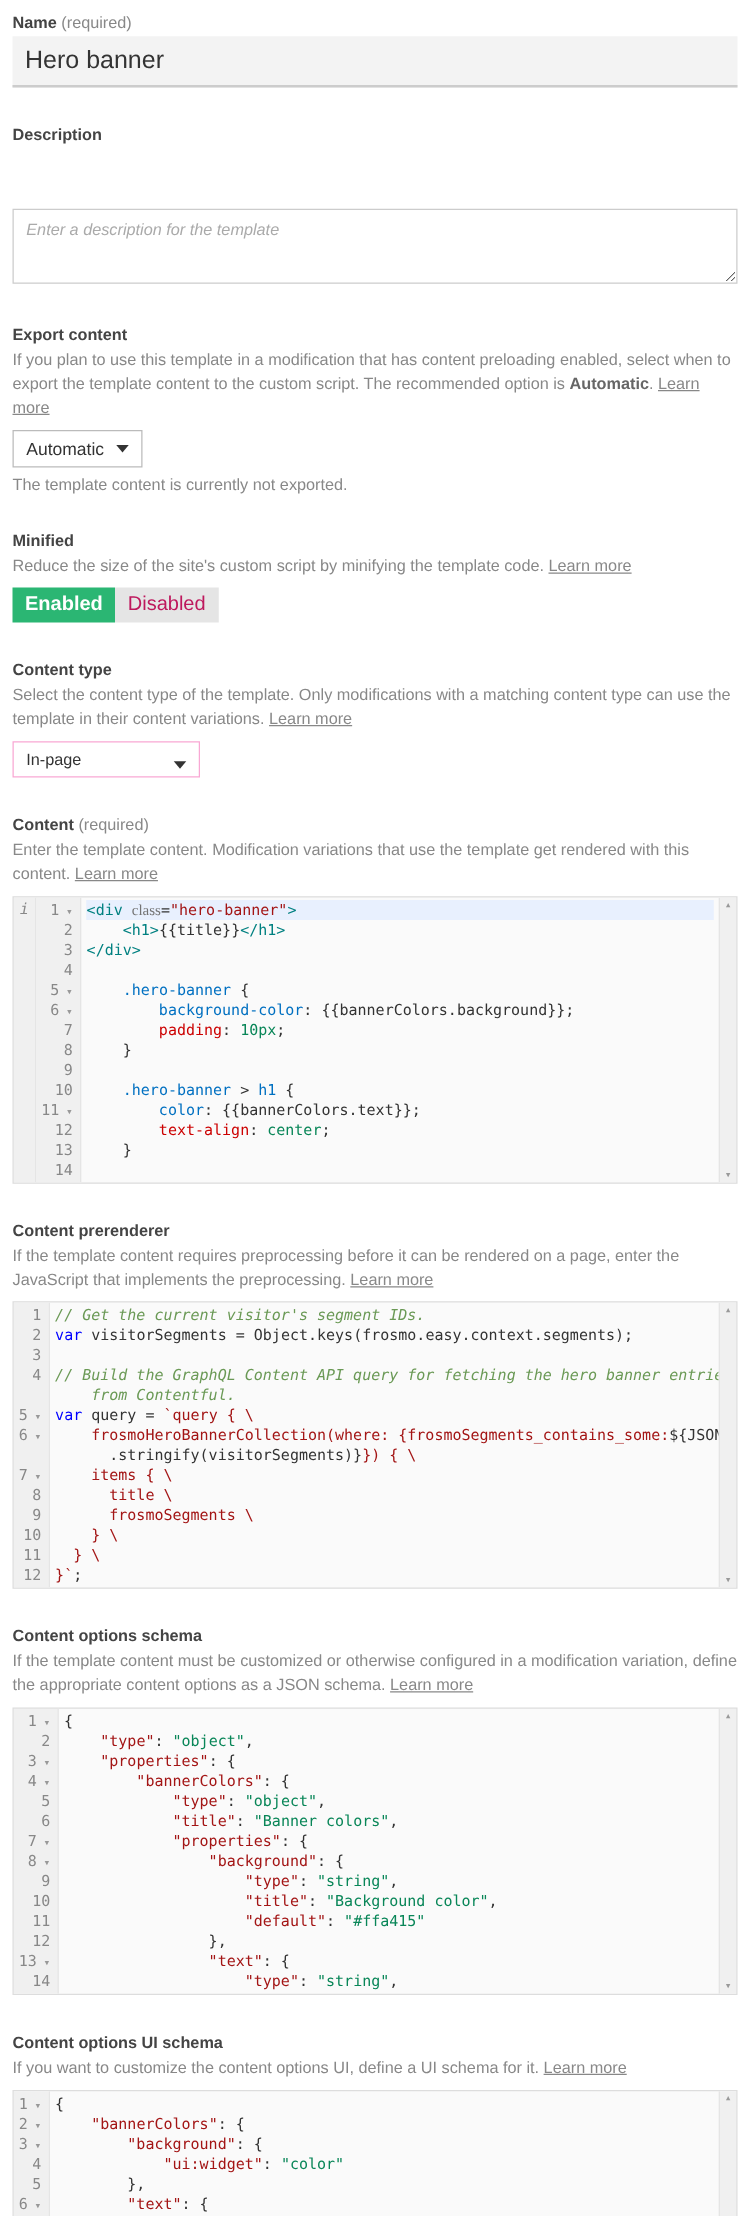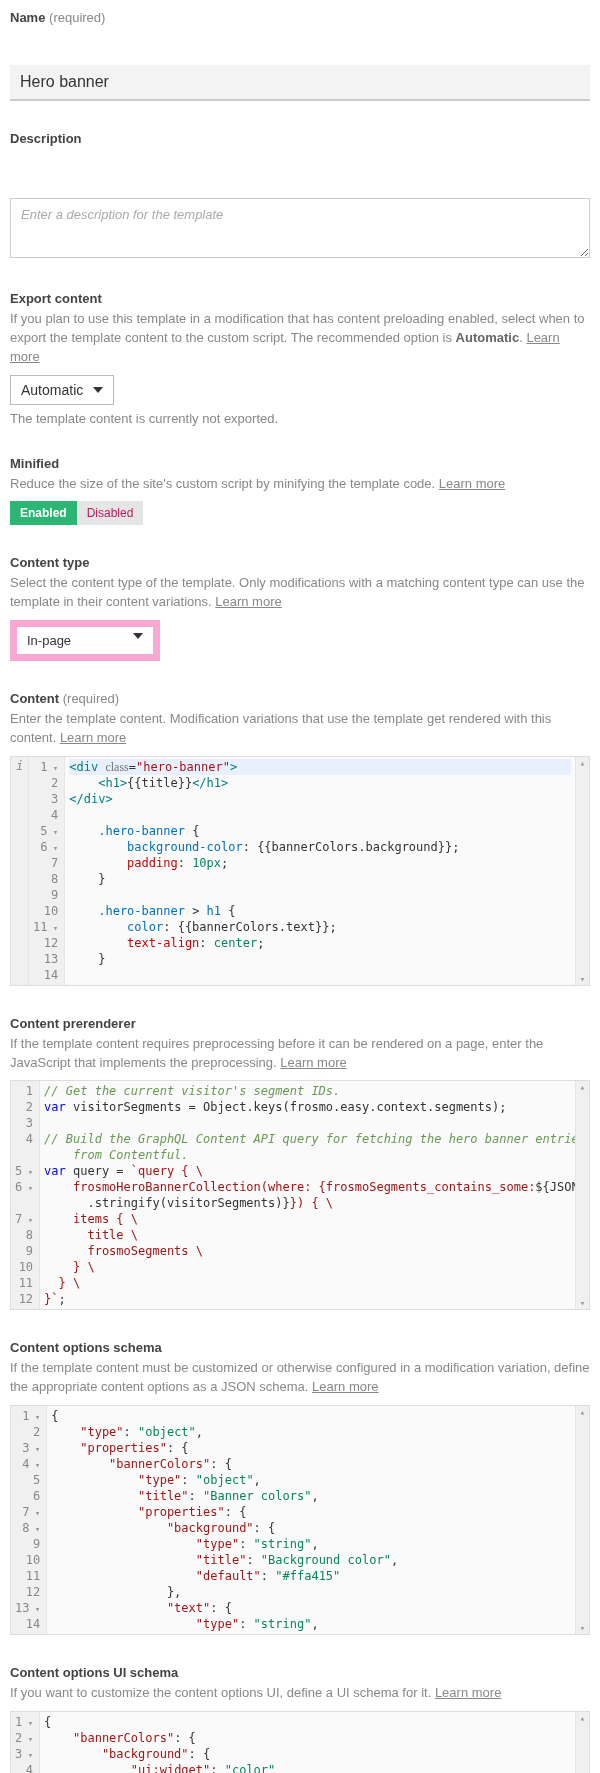--- a/index.html
+++ b/index.html
@@ -3,32 +3,32 @@
 <meta charset="utf-8">
 <style>
 * { box-sizing: border-box; margin: 0; padding: 0; }
 body { font-family: -apple-system, "Segoe UI", Arial, sans-serif; font-size: 13px; color: #333; background: #fff; padding: 10px; width: 600px; }
 .section { margin-bottom: 30px; }
 .label { font-weight: 600; color: #444; margin-bottom: 4px; display: block; }
 .label .req { font-weight: 400; color: #888; }
 .helptext { color: #888; line-height: 1.45; margin-bottom: 8px; }
 .helptext .strong { font-weight: 700; color: #666; }
 .helptext .link { color: #888; text-decoration: underline; cursor: pointer; }
-.text-input { width: 100%; padding: 8px 10px; background: #f3f3f3; border: none; border-bottom: 2px solid #ccc; font-size: 16px; color: #333; margin-top: 36px; }
+.text-input { width: 100%; padding: 8px 10px; background: #f3f3f3; border: none; border-bottom: 2px solid #ccc; font-size: 20px; color: #333; }
 .textarea { width: 100%; height: 60px; border: 1px solid #ccc; padding: 8px 10px; font-size: 13px; font-family: inherit; resize: both; color: #333; margin-top: 48px; }
 .textarea::placeholder { color: #aaa; font-style: italic; }
 .select-wrap { display: inline-flex; align-items: center; border: 1px solid #bbb; padding: 6px 10px; background: #fff; cursor: pointer; }
 .select-wrap .val { font-size: 14px; margin-right: 10px; }
 .chev { width: 0; height: 0; border-left: 5px solid transparent; border-right: 5px solid transparent; border-top: 6px solid #333; }
 .note { color: #888; margin-top: 6px; }
 .toggle-group { display: inline-flex; }
-.toggle-btn { padding: 5px 10px; font-size: 12px; border: none; cursor: pointer; }
+.toggle-btn { padding: 5px 10px; font-size: 16px; border: none; cursor: pointer; }
 .toggle-btn.on { background: #2bb673; color: #fff; font-weight: 600; }
 .toggle-btn.off { background: #e5e5e5; color: #be185d; }
-.dropdown { border: 7px solid #f9a8d4; padding: 6px 10px; width: 150px; display: flex; justify-content: space-between; align-items: flex-start; cursor: pointer; background: #fff; }
+.dropdown { border: 1px solid #f9a8d4; padding: 6px 10px; width: 150px; display: flex; justify-content: space-between; align-items: flex-end; cursor: pointer; background: #fff; }
 
 
 .editor { border: 1px solid #ddd; display: flex; font-family: Consolas, Menlo, monospace; font-size: 12px; background: #fafafa; position: relative; overflow: hidden; }
 .gutter-extra { width: 18px; background: #f0f0f0; border-right: 1px solid #e5e5e5; text-align: center; color: #888; font-style: italic; padding-top: 2px; }
 .gutter { background: #f0f0f0; color: #888; text-align: right; padding: 2px 6px 2px 4px; user-select: none; border-right: 1px solid #e5e5e5; min-width: 26px; }
 .gutter .ln { height: 16px; line-height: 16px; white-space: nowrap; }
 .gutter .fold::after { content: " ▾"; font-size: 9px; color: #999; }
 .code-area { flex: 1; padding: 2px 4px; overflow: hidden; }
 .code-line { height: 16px; line-height: 16px; white-space: pre; }
 .code-line.active { background: #e8f0fe; }

